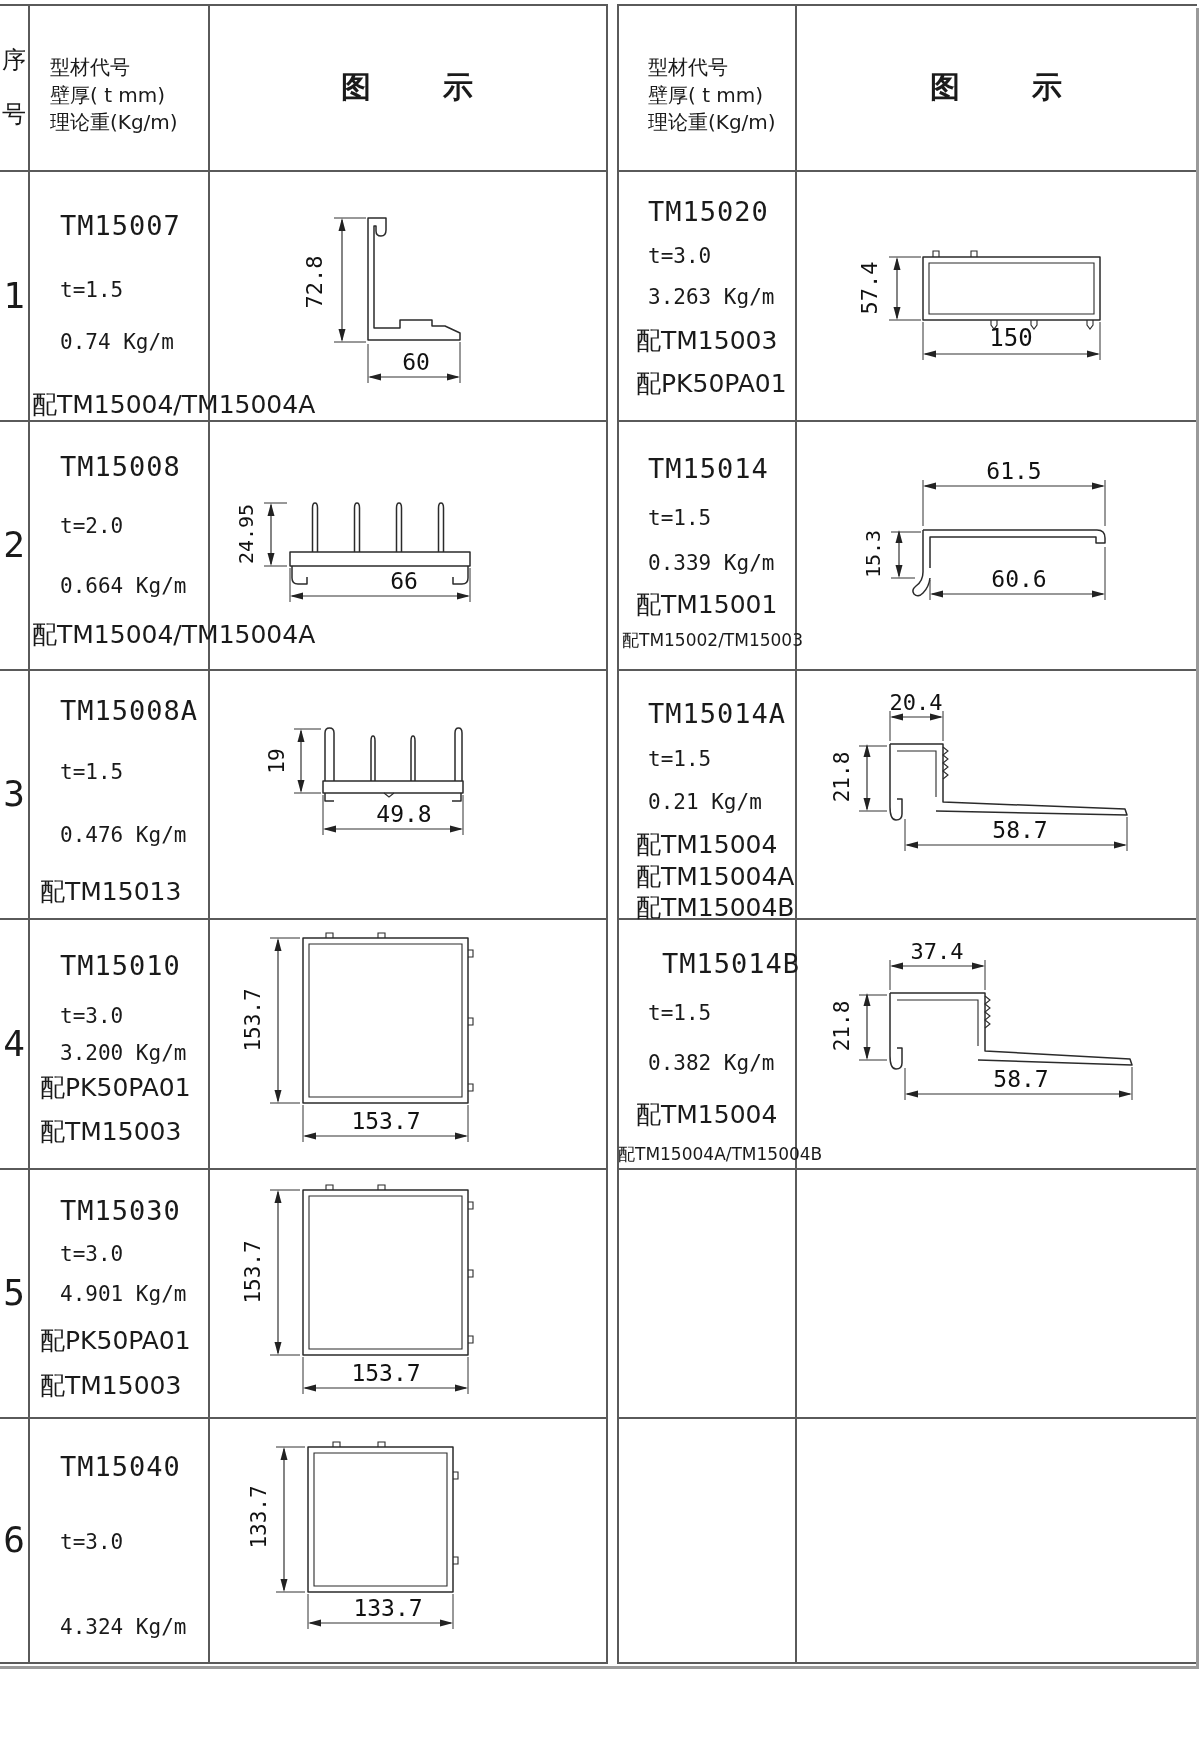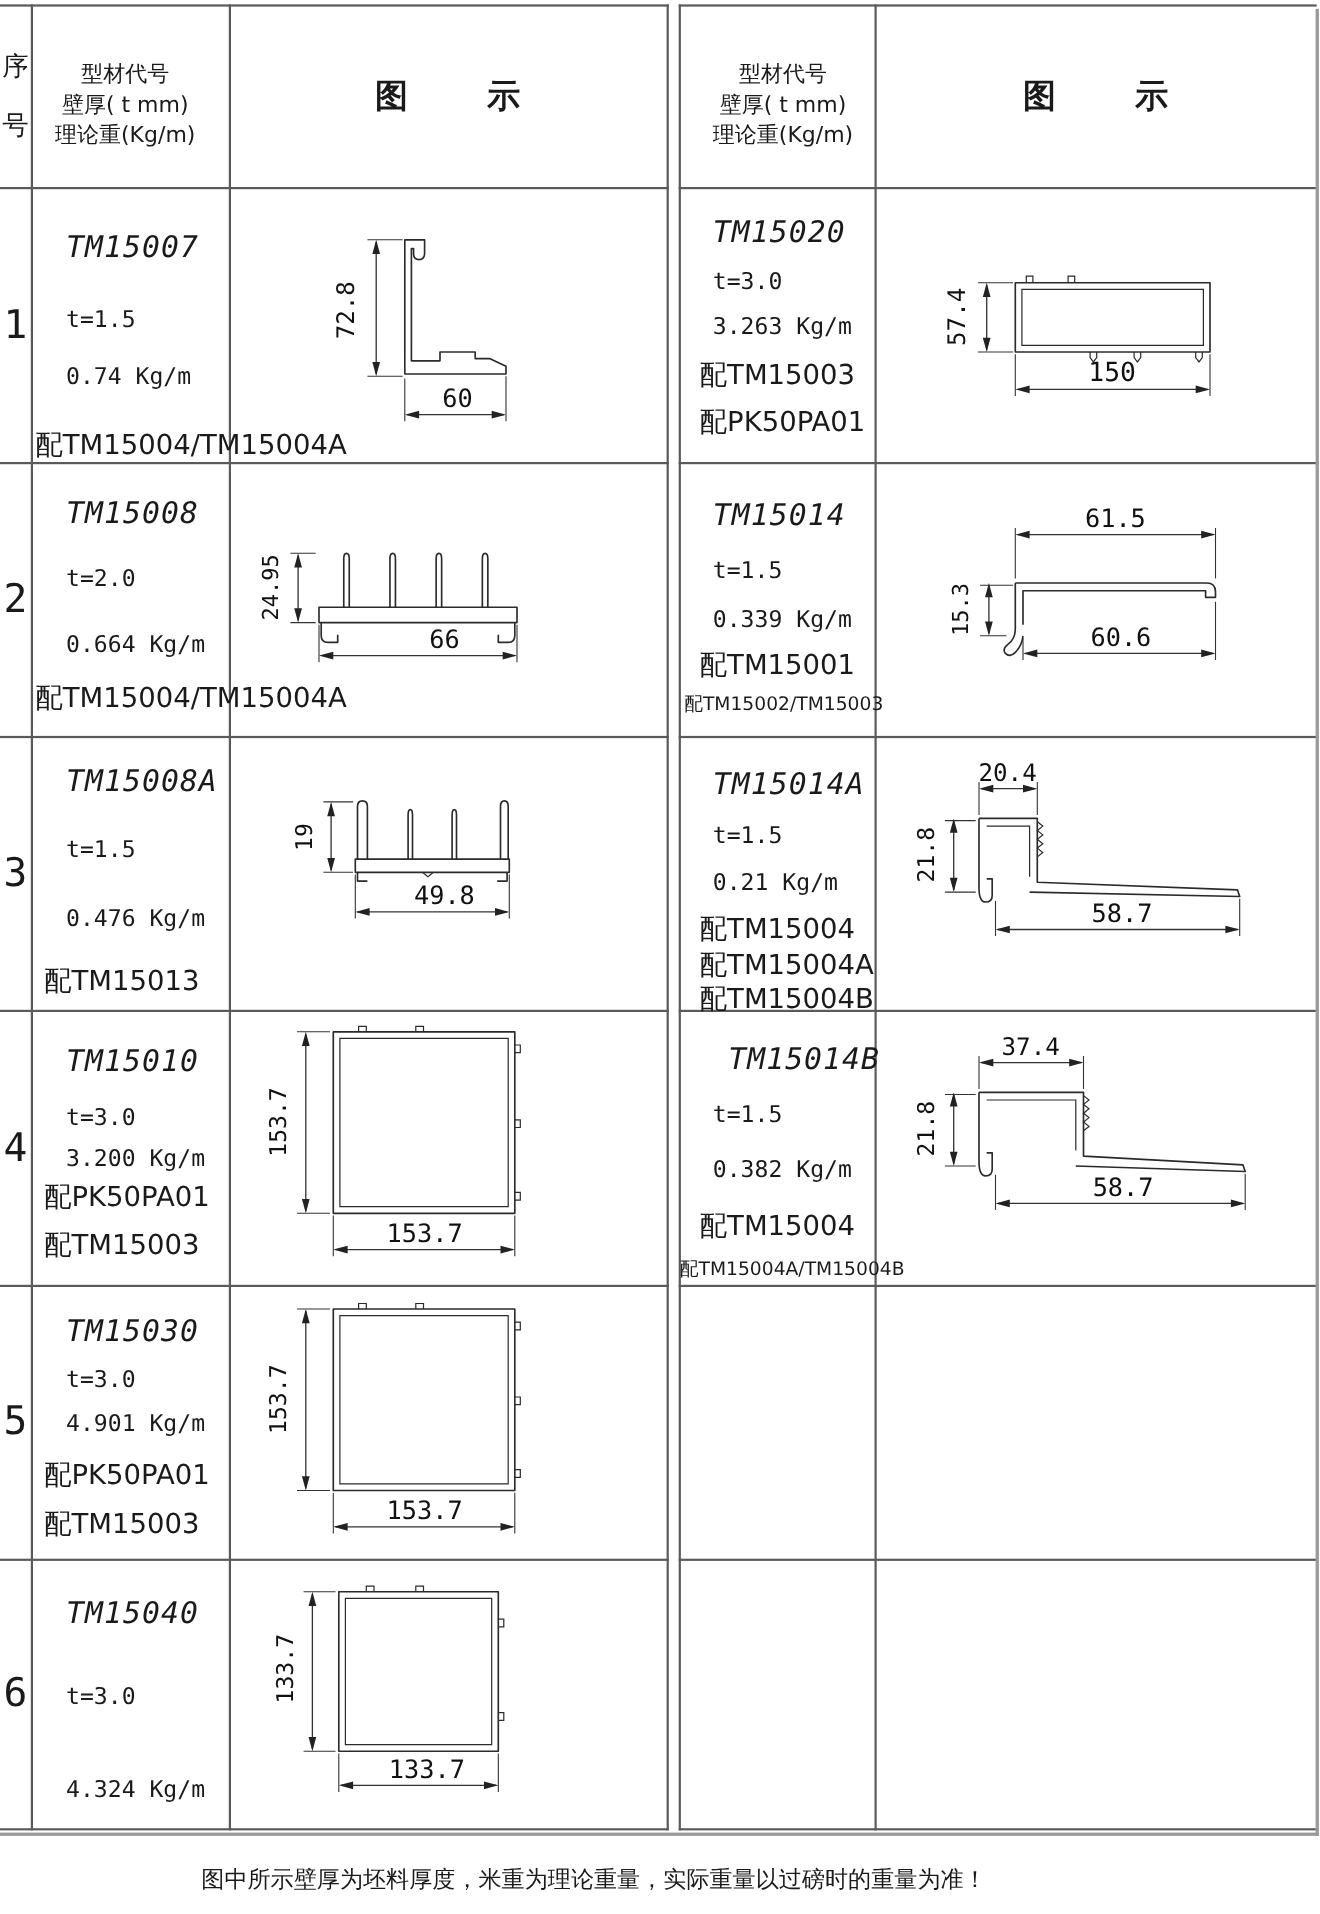--- a/index.html
+++ b/index.html
@@ -1,23 +1,23 @@
 <!DOCTYPE html>
 <html><head>
 <meta charset="utf-8">
 <style>
   html,body{margin:0;padding:0;background:#ffffff;}
   .page{position:relative;width:1200px;height:1740px;background:#fff;overflow:hidden;
         font-family:"DejaVu Sans",sans-serif;color:#1a1a1a;}
   .hl{position:absolute;height:2px;background:#5a5a5a;}
   .vl{position:absolute;width:2px;background:#5a5a5a;}
   .gray-b{position:absolute;background:#9a9a9a;}
-  .abs{position:absolute;line-height:1.05;white-space:nowrap;text-align:center;}
+  .abs{position:absolute;line-height:1.05;white-space:nowrap;}
   .mono{font-family:"DejaVu Sans Mono",monospace;}
-  .code{font-size:27px;letter-spacing:1px;font-style:italic;}
+  .code{font-size:27px;letter-spacing:1px;}
   .spec{font-size:21px;}
   .match{font-size:25px;}
   .match.sm{font-size:17px;}
   .seqcell{position:absolute;left:0;width:28px;display:flex;align-items:center;justify-content:center;
            font-size:36px;font-family:"DejaVu Sans Mono",monospace;}
   .hdr-seq{position:absolute;left:0;width:28px;top:4px;height:166px;display:flex;flex-direction:column;
            align-items:center;justify-content:center;gap:22px;font-size:24px;}
   .hdr-spec{font-size:20px;line-height:1.38;}
   .hdr-illus{position:absolute;display:flex;align-items:center;justify-content:center;gap:72px;
              font-size:30px;font-weight:bold;}
@@ -311,15 +311,14 @@
     <line class="dim" x1="76" y1="32" x2="76" y2="173"></line>
     <polygon class="arr" points="76,30 72.5,43 79.5,43"></polygon>
     <polygon class="arr" points="76,175 72.5,162 79.5,162"></polygon>
     <text transform="rotate(-90 58 100)" x="58" y="100" text-anchor="middle" font-size="21">133.7</text>
     <line class="dim" x1="102" y1="206" x2="243" y2="206"></line>
     <polygon class="arr" points="100,206 113,202.5 113,209.5"></polygon>
     <polygon class="arr" points="245,206 232,202.5 232,209.5"></polygon>
     <text x="180" y="199" text-anchor="middle" font-size="23">133.7</text>
   </svg>
 
-  <div class="footer">图中所示壁厚为坯料厚度，米重为理论重量，实际重量以过磅时的重量为准！</div>
 
 </div>
 
 </body></html>

